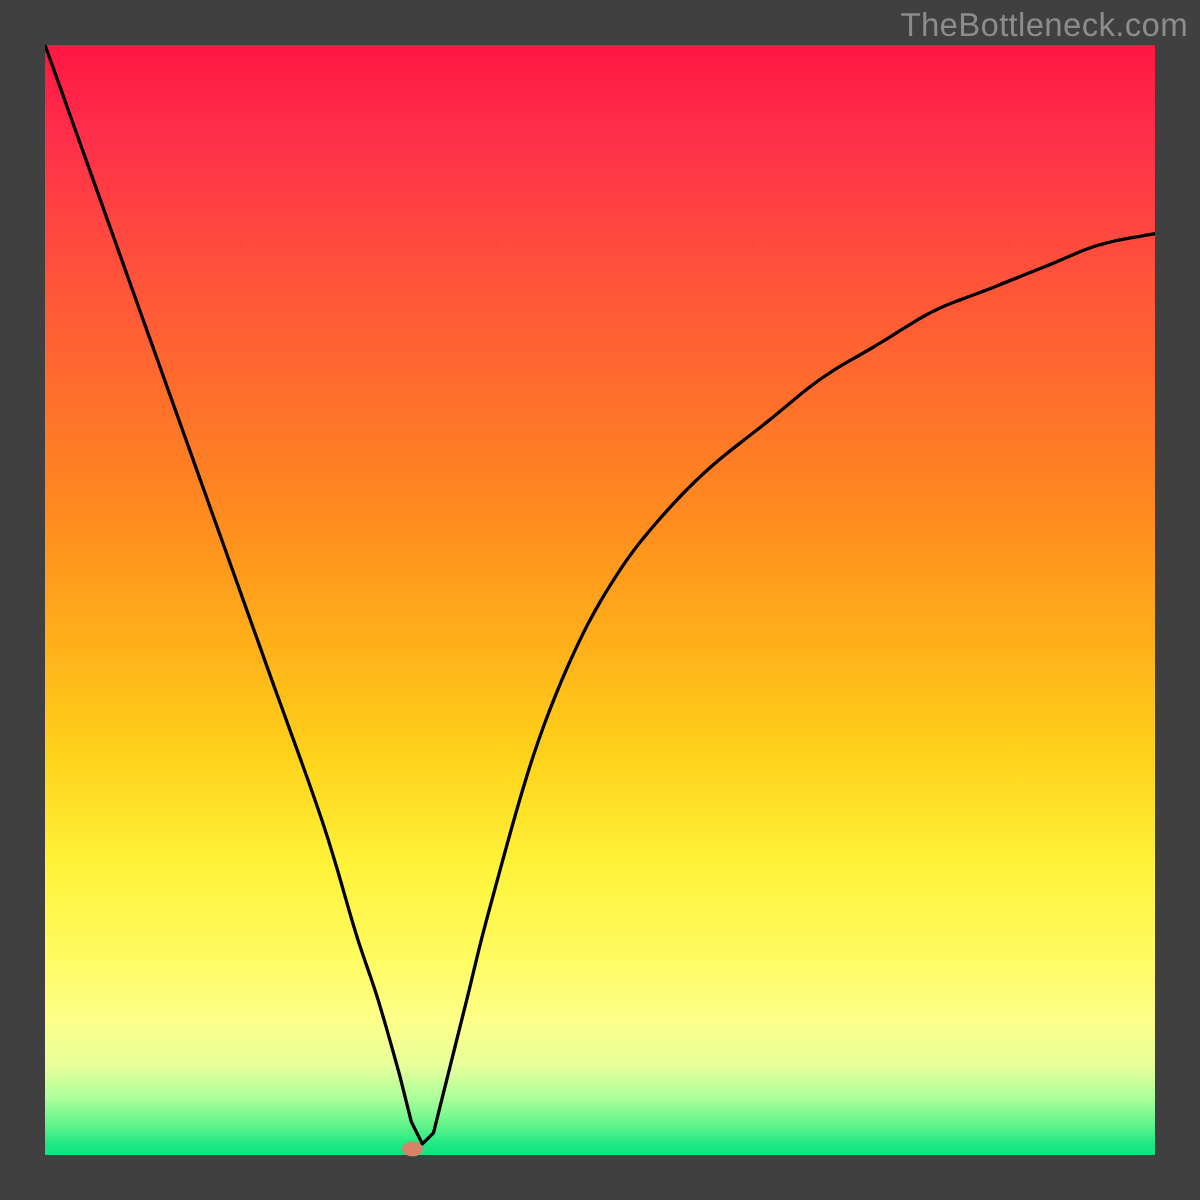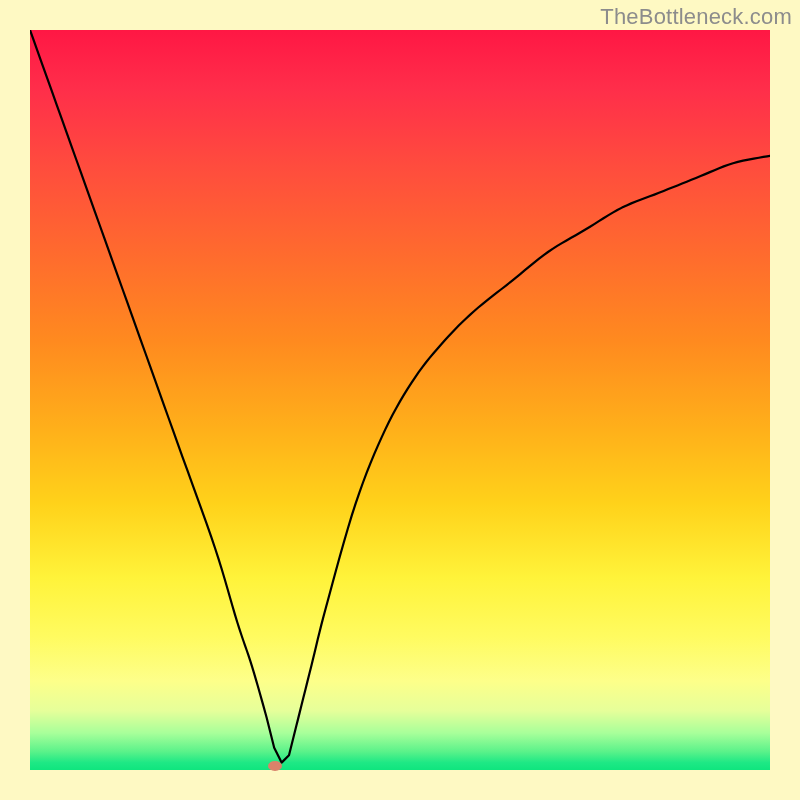--- a/index.html
+++ b/index.html
@@ -8,21 +8,21 @@
     width: 800px;
     height: 800px;
     overflow: hidden;
     background: #000;
     font-family: Arial, Helvetica, sans-serif;
   }
   .frame {
     position: relative;
     width: 800px;
     height: 800px;
-    background: #fef9c3;
+    background: #404040;
   }
   .plot-area {
     position: absolute;
     left: 30px;
     top: 30px;
     width: 740px;
     height: 740px;
     background: linear-gradient(
       to bottom,
       #ff1744 0%,

